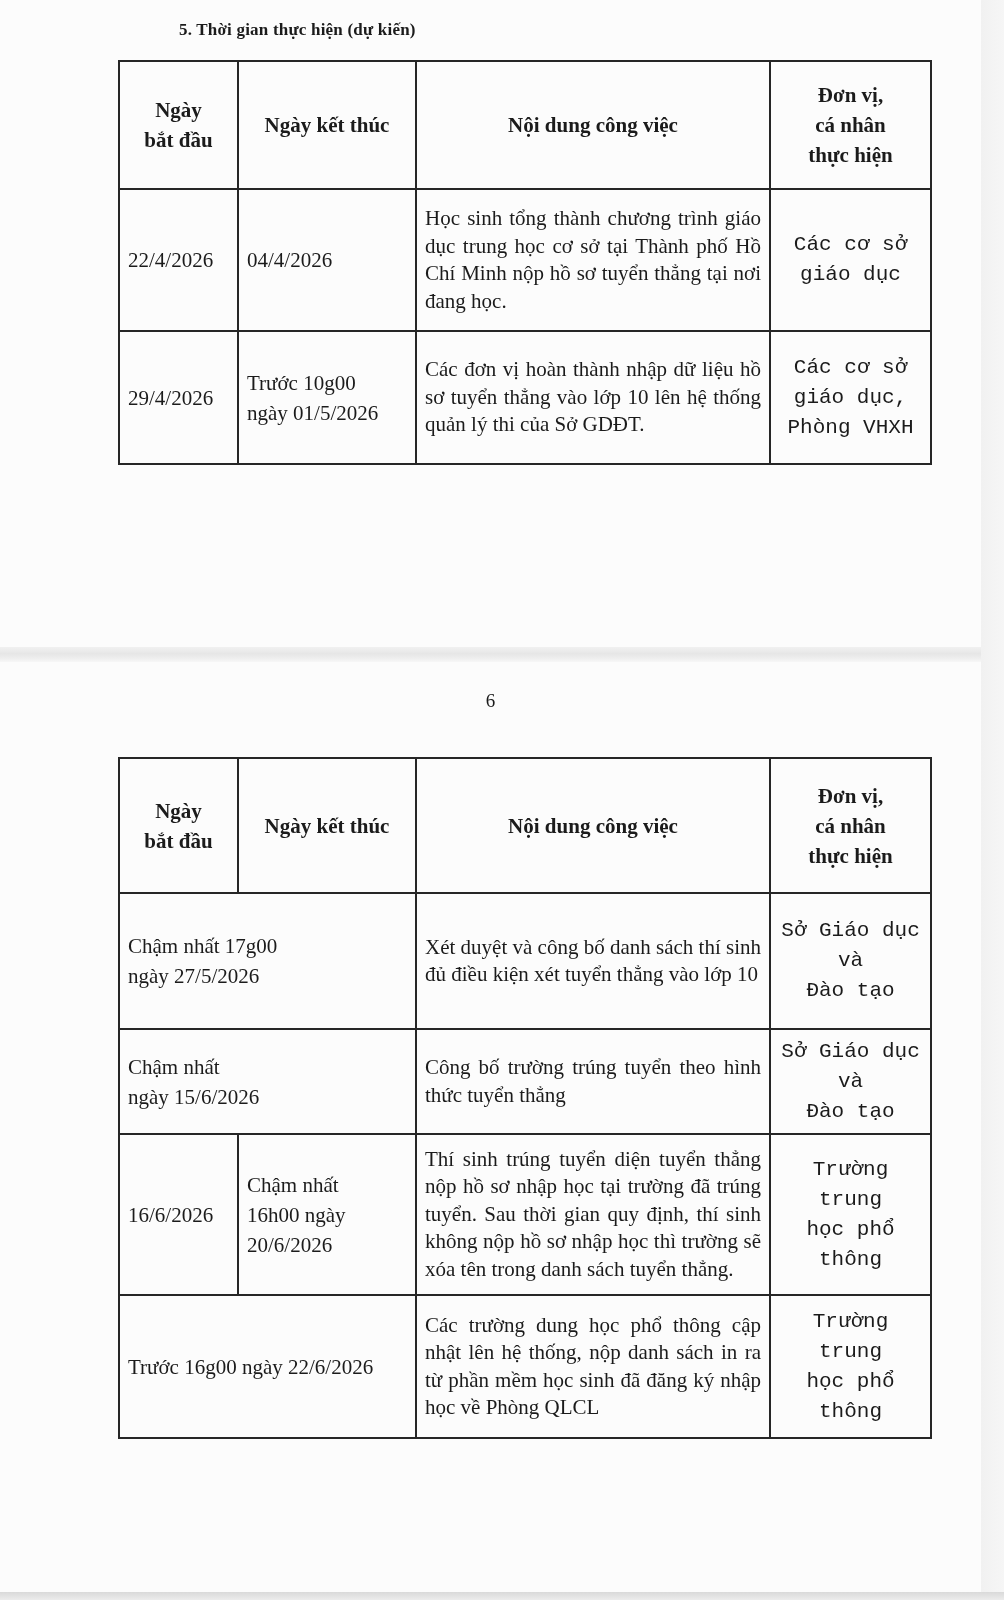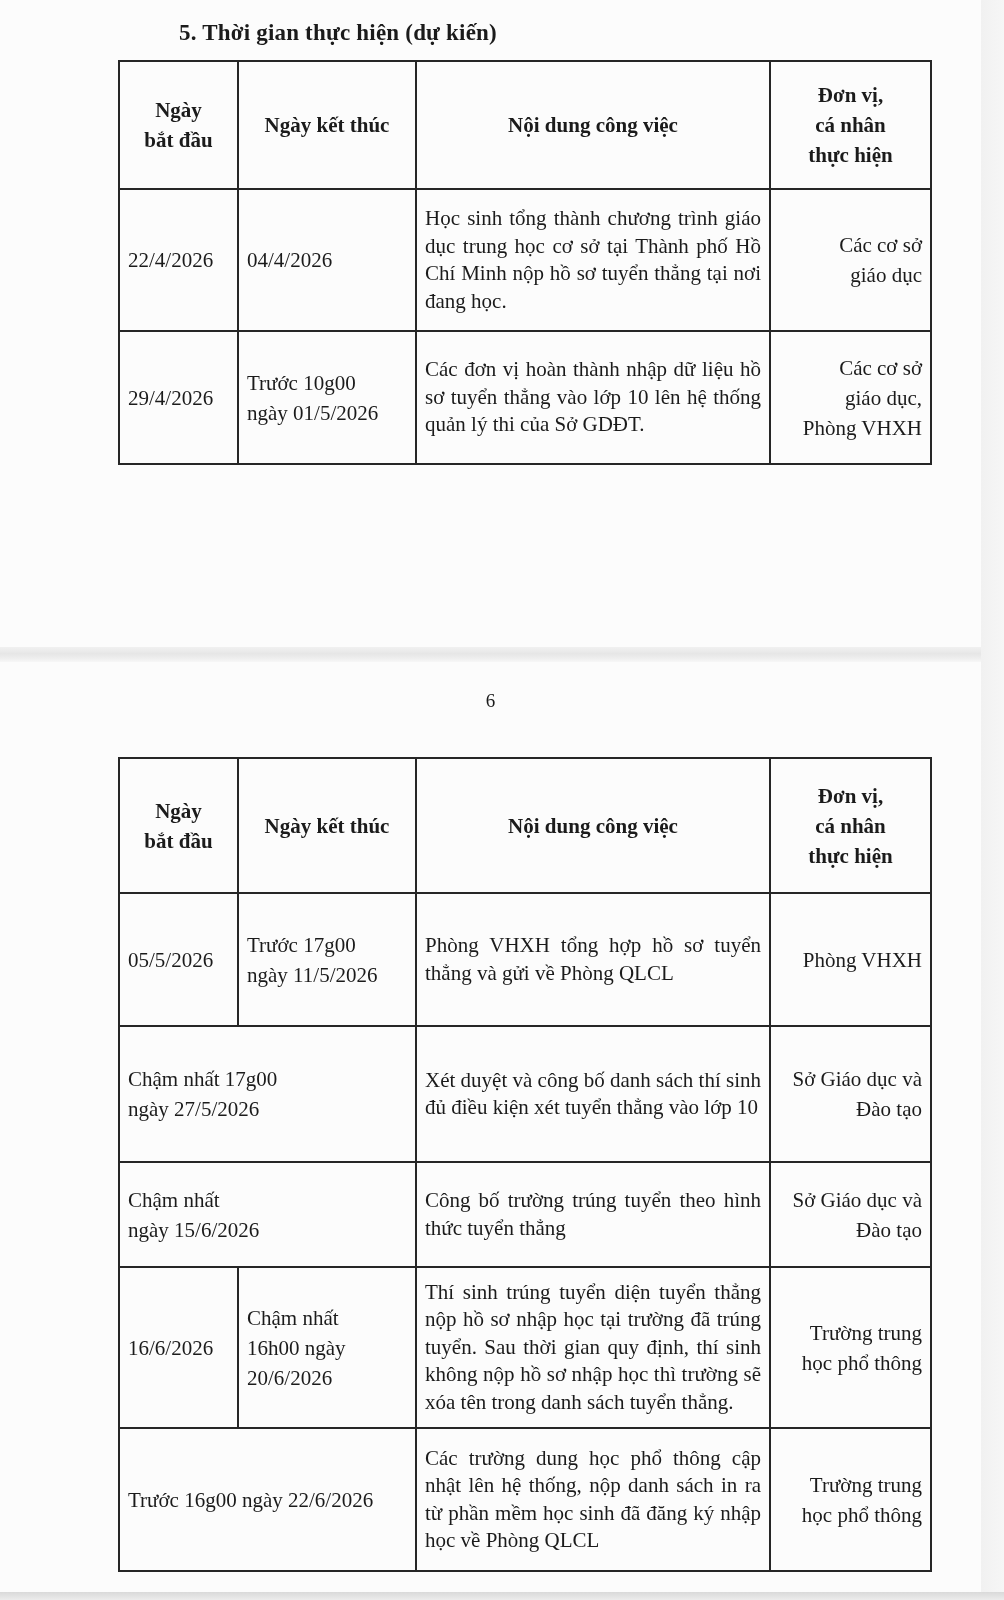--- a/index.html
+++ b/index.html
@@ -26,21 +26,21 @@
   .right-edge {
     position:absolute; top:0; left:981px; width:23px; height:1600px;
     background:linear-gradient(90deg,#f1f1f1,#f6f6f6);
   }
   .bottom-edge {
     position:absolute; left:0; top:1592px; width:1004px; height:8px;
     background:linear-gradient(180deg,#d9d9d9,#ececec);
   }
   .doc-title {
     position:absolute; left:179px; top:20px;
-    font-size:23px; font-weight:bold; letter-spacing:0.2px;
+    font-size:17px; font-weight:bold; letter-spacing:0.2px;
     white-space:nowrap;
   }
   .page-number {
     position:absolute; top:28px; left:0; width:100%;
     text-align:center; font-size:19px;
   }
   table.sched {
     position:absolute;
     border-collapse:collapse;
     table-layout:fixed;
@@ -71,24 +71,25 @@
     white-space:pre-line;
     line-height:30px;
     padding:4px 4px;
   }
   td.c-task {
     text-align:justify;
     line-height:27.5px;
     padding:5px 9px;
   }
   td.c-unit {
-    text-align:right;
+    text-align:center;
     white-space:pre-line;
     line-height:30px;
     padding:5px 10px;
+    font-family:Liberation Mono, monospace;
   }
 </style>
 </head>
 <body>
 
 <div>
 
   <section class="page page-1">
     <h2 class="doc-title">5. Thời gian thực hiện (dự kiến)</h2>
 
@@ -144,27 +145,20 @@
       <tbody>
         <tr style="height:135px">
           <th>Ngày
 bắt đầu</th>
           <th>Ngày kết thúc</th>
           <th>Nội dung công việc</th>
           <th>Đơn vị,
 cá nhân
 thực hiện</th>
         </tr>
-        <tr style="height:133px">
-          <td class="c-date">05/5/2026</td>
-          <td class="c-date">Trước 17g00
-ngày 11/5/2026</td>
-          <td class="c-task">Phòng VHXH tổng hợp hồ sơ tuyển thẳng và gửi về Phòng QLCL</td>
-          <td class="c-unit">Phòng VHXH</td>
-        </tr>
         <tr style="height:136px">
           <td class="c-date" colspan="2">Chậm nhất 17g00
 ngày 27/5/2026</td>
           <td class="c-task">Xét duyệt và công bố danh sách thí sinh đủ điều kiện xét tuyển thẳng vào lớp 10</td>
           <td class="c-unit">Sở Giáo dục và
 Đào tạo</td>
         </tr>
         <tr style="height:105px">
           <td class="c-date" colspan="2">Chậm nhất
 ngày 15/6/2026</td>

